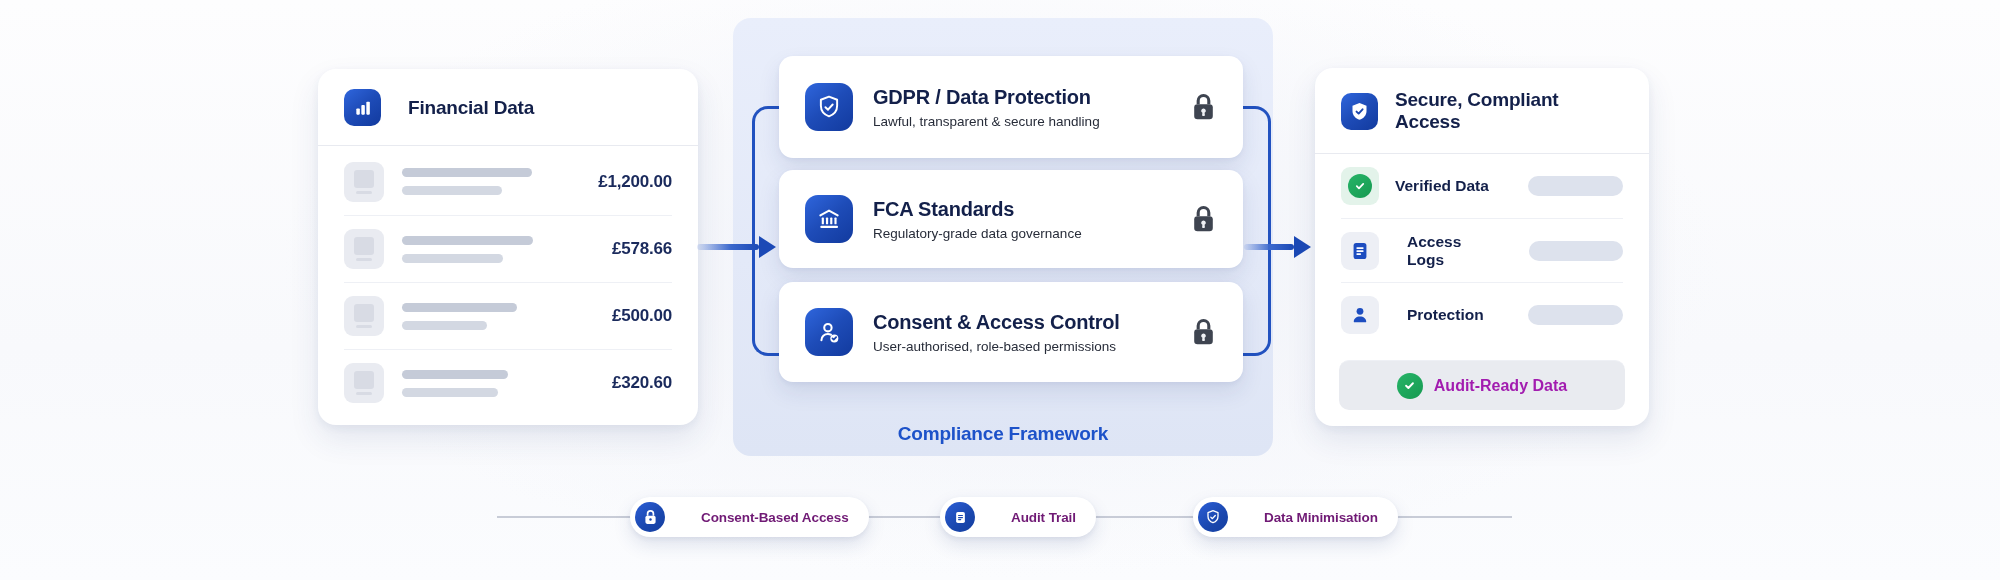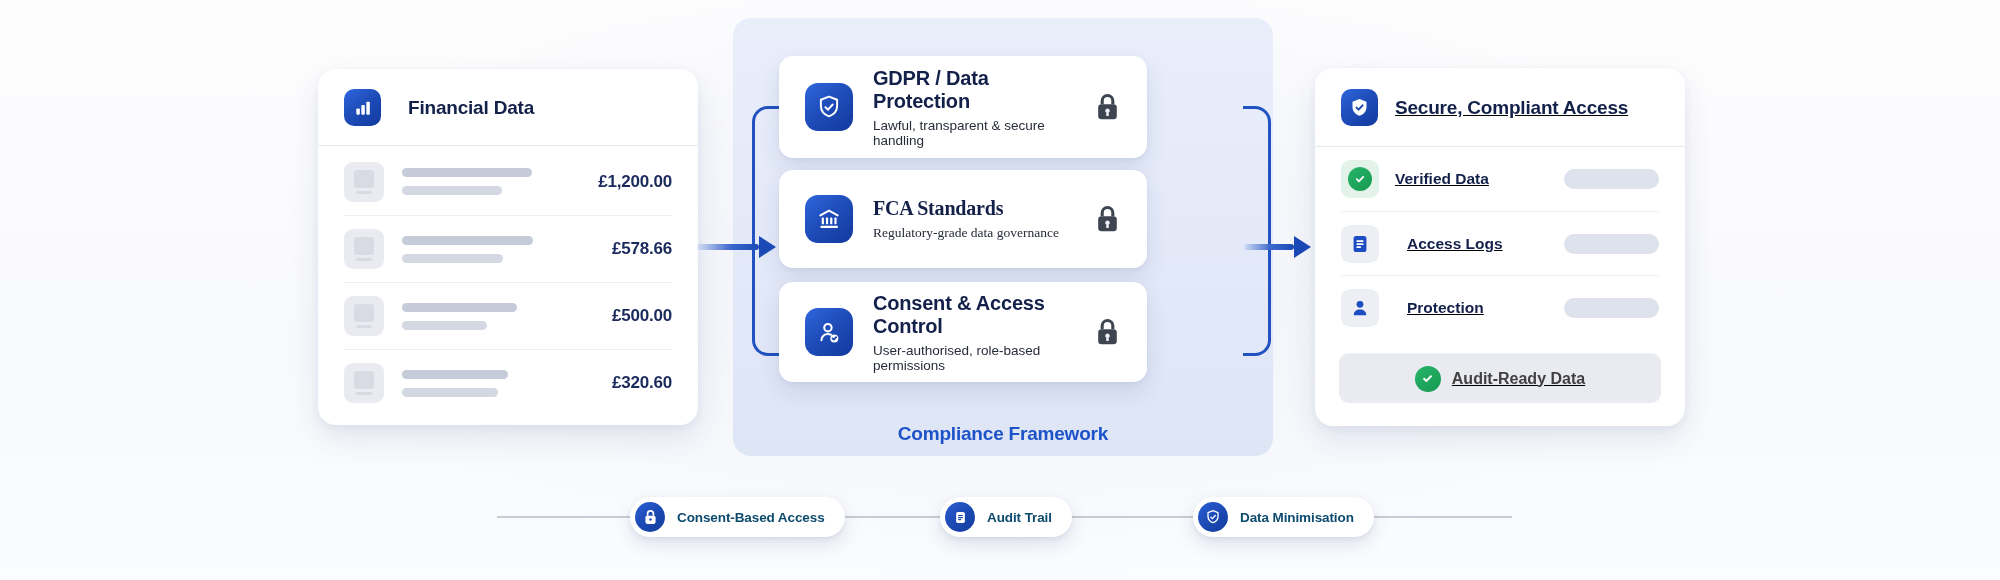--- a/index.html
+++ b/index.html
@@ -45,67 +45,67 @@
 
   
   .cf-container {
     position:absolute; left:733px; top:18px; width:540px; height:438px; border-radius:18px;
     background:linear-gradient(180deg,#e9eefb 0%, #e3e9f8 55%, #dee5f5 100%);
   }
   .bracket { position:absolute; top:88px; width:28px; height:250px; border:3.5px solid #2252c0; }
   .bracket.left  { left:19px;  border-right:none; border-radius:16px 0 0 16px; }
   .bracket.right { left:510px; border-left:none;  border-radius:0 16px 16px 0; }
   .cf-card {
-    position:absolute; left:46px; width:368px; background:#ffffff; border-radius:14px;
+    position:absolute; left:46px; width:464px; background:#ffffff; border-radius:14px;
     box-shadow:0 10px 22px rgba(25,45,110,.10), 0 2px 5px rgba(25,45,110,.05);
     display:flex; align-items:center; padding:0 26px; gap:20px;
   }
   .cf-card.c1 { top:38px;  height:102px; }
-  .cf-card.c2 { top:152px; height:98px;font-family:Liberation Serif, serif;  }
+  .cf-card.c2 { top:152px; height:98px;  }
   .cf-card.c3 { top:264px; height:100px; }
   .tile-48 { width:48px; height:48px; border-radius:13px; }
   .cf-title { font-weight:bold; font-size:20px; color:#13204a; letter-spacing:-.2px; }
   .cf-sub   { font-size:13.5px; color:#272c39; margin-top:5px; }
   .cf-lock  { margin-left:auto; flex:none; display:flex; }
   .cf-label { position:absolute; left:0; right:0; bottom:11px; text-align:center;
               font-weight:bold; font-size:19px; color:#1d52c9; letter-spacing:-.2px; }
 
   
   .flow-arrow { position:absolute; top:244px; height:6px; border-radius:3px;
                 background:linear-gradient(90deg, rgba(154,178,234,.25) 0%, #3a67cc 55%, #1b49b6 100%); }
   .flow-arrow::after { content:""; position:absolute; right:-17px; top:50%; transform:translateY(-50%);
                 width:0; height:0; border-left:17px solid #1b49b6;
                 border-top:11px solid transparent; border-bottom:11px solid transparent; }
   .arrow-l { left:697px; width:62px; }
   .arrow-r { left:1244px; width:50px; }
 
   
-  .sa-panel { left:1315px; top:68px; width:370px; height:358px;text-decoration:underline; }
+  .sa-panel { left:1315px; top:68px; width:334px; height:358px; }
   .sa-header { display:flex; align-items:center; gap:17px; padding:21px 26px 20px 26px; border-bottom:1px solid #e8eaf0; }
   .sa-row { display:flex; align-items:center; gap:16px; height:64px; margin:0 26px; }
   .sa-row + .sa-row { border-top:1px solid #eef0f5;gap:28px; }
   .tile-38 { width:38px; height:38px; border-radius:9px; display:flex; align-items:center; justify-content:center; flex:none; }
   .tile-green { background:#e3f3ea; }
   .tile-grey  { background:#edeff5; }
   .sa-label { font-weight:bold; font-size:15.5px; color:#13204a; }
   .sa-pill  { margin-left:auto; width:95px; height:20px; border-radius:10px; background:#dde2ed; }
   .sa-footer { margin:14px 24px 0 24px; height:50px; border-radius:10px; background:#e9ebf0;
                display:flex; align-items:center; justify-content:center; gap:11px;
                border-top:1px solid #eef0f5; }
-  .sa-footer-label { font-weight:bold; font-size:16px; color:#404040; }
+  .sa-footer-label { font-weight:bold; font-size:16px; color:#a21caf; }
 
   
   .bottom-line { position:absolute; left:497px; top:516px; width:1015px; height:2px; background:#c8ccd7; }
   .badge-pill { position:absolute; top:497px; height:40px; background:#ffffff; border-radius:21px;
                 box-shadow:0 8px 18px rgba(40,60,120,.13), 0 2px 5px rgba(40,60,120,.07);
                 display:flex; align-items:center; gap:12px; padding:0 20px 0 5px; }
   .badge-circle { width:30px; height:30px; border-radius:50%; flex:none;
                   background:linear-gradient(140deg,#2b5ed6 0%, #1a47ae 60%, #143e9f 100%);
                   display:flex; align-items:center; justify-content:center; }
-  .badge-label { font-weight:bold; font-size:13.5px; color:#0c4a6e; letter-spacing:-.1px; white-space:nowrap; }
+  .badge-label { font-weight:bold; font-size:13.5px; color:#701a75; letter-spacing:-.1px; white-space:nowrap;margin-left:24px; }
   .p1 { left:630px; } .p2 { left:940px; } .p3 { left:1193px; }
 
   .green-circle { border-radius:50%; background:linear-gradient(140deg,#27b468,#169a51);
                   display:flex; align-items:center; justify-content:center; flex:none; }
   .gc-24 { width:24px; height:24px; } .gc-26 { width:26px; height:26px; }
 </style>
 </head>
 <body>
 
 <div class="stage">

